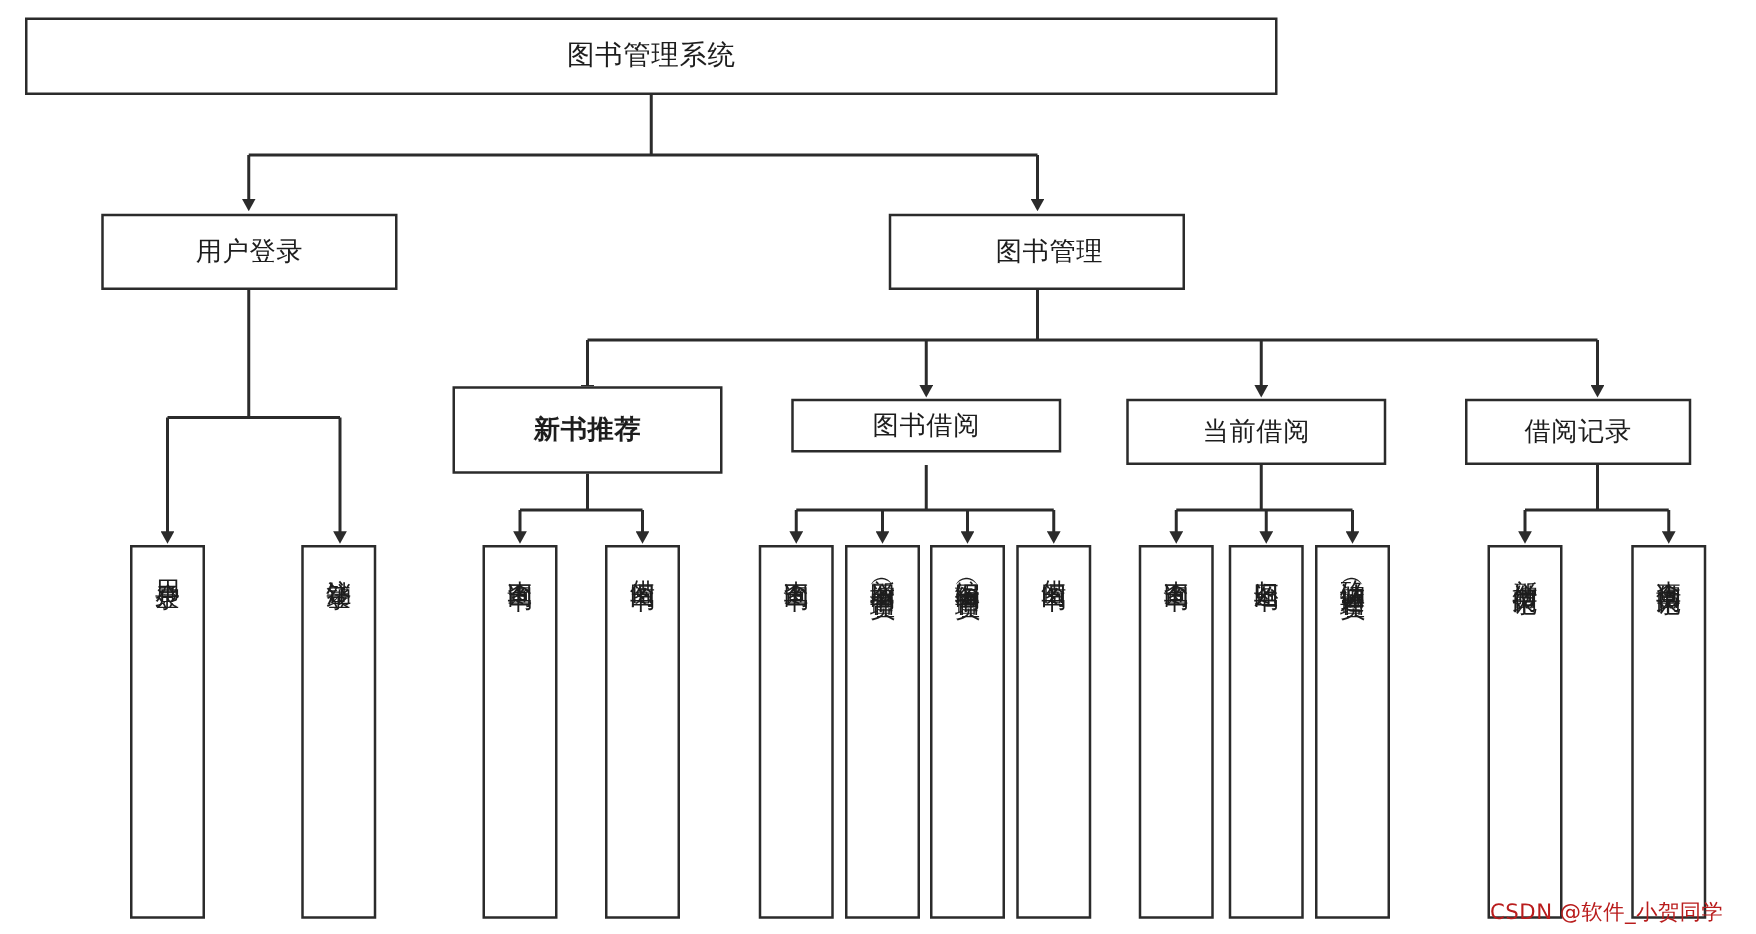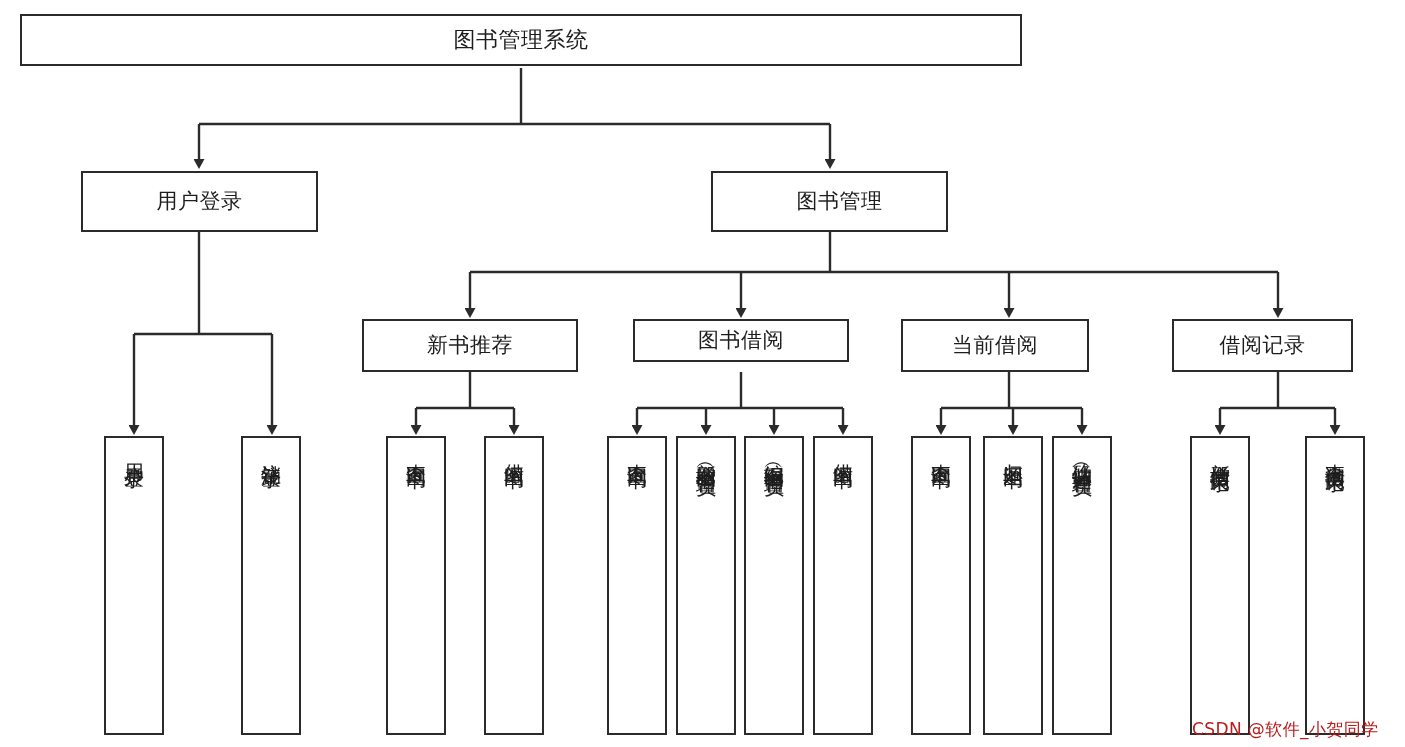--- a/index.html
+++ b/index.html
@@ -118,38 +118,38 @@
       <path d="M1013,408 L1013,426" marker-end="url(#arrow)"></path>
       <path d="M1082,408 L1082,426" marker-end="url(#arrow)"></path>
 
       <path d="M1278,372 L1278,408"></path>
       <path d="M1220,408 L1335,408"></path>
       <path d="M1220,408 L1220,426" marker-end="url(#arrow)"></path>
       <path d="M1335,408 L1335,426" marker-end="url(#arrow)"></path>
     </g>
   </svg>
 
-  <div class="node root horiz" style="left: 20px; top: 14px; width: 1002px; height: 52px;">
+  <div class="node root horiz" style="left: 20px; top: 14px; width: 1002px; height: 62px;">
     <span class="lbl">图书管理系统</span>
   </div>
 
   <div class="node horiz" style="left: 81px; top: 171px; width: 237px; height: 61px;">
     <span class="lbl">用户登录</span>
   </div>
   <div class="node horiz" style="left: 711px; top: 171px; width: 237px; height: 61px; padding-left: 20px;">
     <span class="lbl">图书管理</span>
   </div>
 
-  <div class="node horiz" style="left: 362px; top: 319px; width: 216px; height: 53px;">
+  <div class="node horiz" style="left: 362px; top: 309px; width: 216px; height: 70px; font-weight: bold;">
     <span class="lbl">新书推荐</span>
   </div>
   <div class="node horiz" style="left: 633px; top: 319px; width: 216px; height: 43px;">
     <span class="lbl">图书借阅</span>
   </div>
-  <div class="node horiz" style="left: 901px; top: 319px; width: 188px; height: 53px;">
+  <div class="node horiz" style="left: 901px; top: 319px; width: 208px; height: 53px;">
     <span class="lbl">当前借阅</span>
   </div>
   <div class="node horiz" style="left: 1172px; top: 319px; width: 181px; height: 53px;">
     <span class="lbl">借阅记录</span>
   </div>
 
   <div class="node vert" style="left: 104px; top: 436px; width: 60px; height: 299px;">
     <span class="lbl">用户登录</span>
   </div>
   <div class="node vert" style="left: 241px; top: 436px; width: 60px; height: 299px;">

